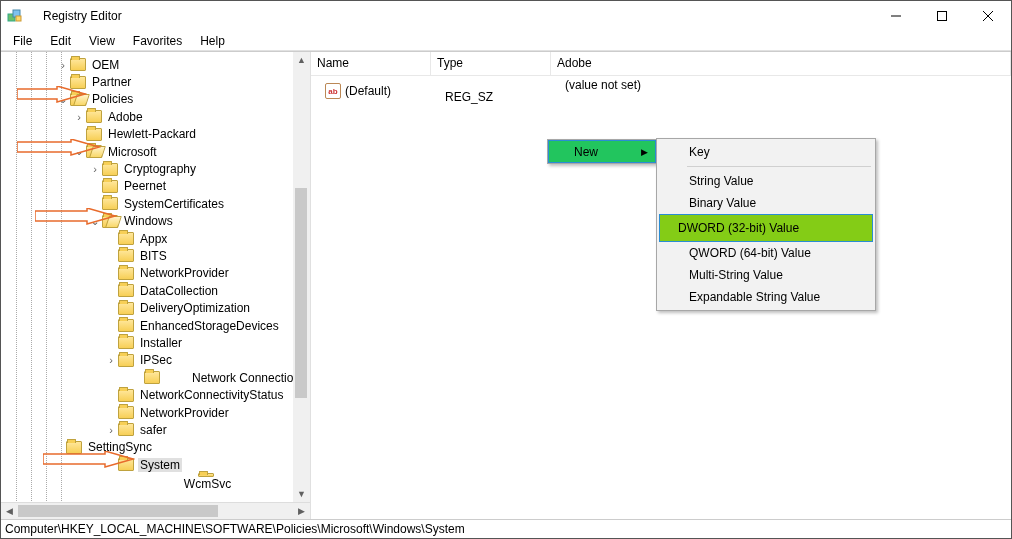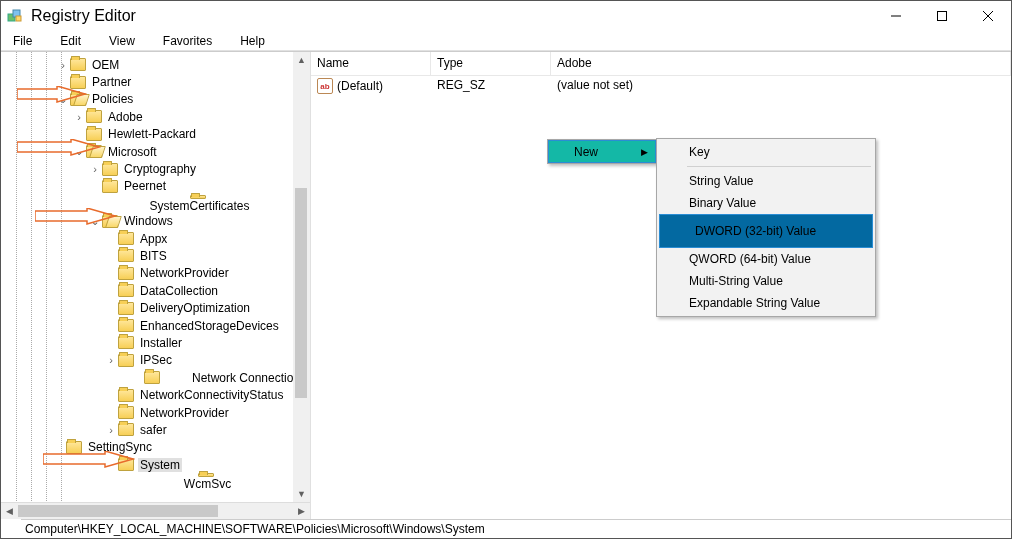--- a/index.html
+++ b/index.html
@@ -1,21 +1,21 @@
 <!DOCTYPE html>
 <html><head>
 <meta charset="utf-8">
 <style>
   * { box-sizing: border-box; font-family: "Segoe UI", Tahoma, sans-serif; }
   body { margin: 0; background: #fff; width: 1012px; height: 539px; overflow: hidden; position: relative; border:1px solid #555;}
   .titlebar { height: 30px; display: flex; align-items: center; padding-left: 6px; }
-  .titlebar .title { font-size: 16px; margin-left: 8px; }
+  .titlebar .title { font-size: 12px; margin-left: 20px; }
   .wincontrols { margin-left: auto; display: flex; }
   .wincontrols div { width: 46px; height: 30px; display: flex; align-items: center; justify-content: center; font-size: 14px; }
-  .menubar { height: 20px; display: flex; align-items: center; padding-left: 4px; gap: 12px; font-size: 12px; border-bottom:1px solid #e1e1e1;}
+  .menubar { height: 20px; display: flex; align-items: center; padding-left: 4px; gap: 2px; font-size: 12px; border-bottom:1px solid #e1e1e1;}
   .menubar div { padding: 3px 8px; }
   .content { display: flex; height: 468px; border-top: 1px solid #ccc; position:relative;}
   .treepanel { width: 310px; border-right: 1px solid #e0e0e0; position: relative; overflow: hidden;}
   .tree { padding: 4px 0 0 0; font-size: 12px; position:relative;}
   .treerow { display: flex; align-items: center; height: 17.4px; white-space: nowrap; cursor:default;}
   .treerow .expand { width: 12px; text-align:center; color:#666; font-size:11px; margin-right:1px;}
   .treerow .folder { width:16px; height:13px; position:relative; margin-right:4px;}
   .folder-closed { background:linear-gradient(#ffe79c,#f7cf56); border:1px solid #bfa23e; border-radius:1px;}
   .folder-closed::before{content:"";position:absolute;top:-3px;left:0;width:7px;height:3px;background:#f7cf56;border:1px solid #bfa23e; border-bottom:none; border-radius:1px 1px 0 0;}
   .folder-open { background:linear-gradient(#ffe79c,#f7cf56); border:1px solid #bfa23e; border-radius:1px;}
@@ -30,31 +30,31 @@
   .strack{flex:1;position:relative;}
   .sthumb{position:absolute;left:0;top:2px;height:12px;width:200px;background:#c9c9c9;}
   .vscrollbar{position:absolute;right:0;top:0;bottom:17px;width:17px;background:#f0f0f0;display:flex;flex-direction:column;}
   .vtrack{flex:1;position:relative;}
   .vthumb{position:absolute;left:2px;top:120px;width:12px;height:210px;background:#c9c9c9;}
   .listpanel { flex: 1; position: relative;}
   .listhead { display: flex; height: 24px; border-bottom: 1px solid #e8e8e8; font-size: 12px;}
   .col { padding: 4px 8px 4px 6px; border-right: 1px solid #e8e8e8;}
   .col.name{width:120px;} .col.type{width:120px;} .col.data{flex:1;}
   .listrow { display: flex; font-size: 12px; padding:1px 0;}
-  .cell{padding: 1px 6px;} .cell.name{width:120px; display:flex; align-items:center;} .cell.type{width:120px;} .cell.data{flex:1;}
+  .cell{padding: 1px 6px;} .cell.name{width:120px; display:flex; align-items:center;margin-left:8px;} .cell.type{width:120px;margin-top:12px;} .cell.data{flex:1;}
   .valicon{width:16px;height:16px;border:1px solid #b85; background:#fff; display:inline-flex;align-items:center;justify-content:center;font-size:8px;font-weight:bold;color:#c33;margin-right:4px;border-radius:2px;}
-  .statusbar { height: 20px; border-top: 1px solid #ccc; font-size: 12px; padding: 2px 4px; margin-left: 20px;}
+  .statusbar { height: 20px; border-top: 1px solid #ccc; font-size: 12px; padding: 2px 4px;}
   
   .ctxmenu{position:absolute;left:236px;top:87px;width:110px;background:#f2f2f2;border:1px solid #a7a7a7;box-shadow:2px 2px 3px rgba(0,0,0,0.25);font-size:12px;}
   .ctxitem{height:23px;display:flex;align-items:center;padding:0 8px 0 26px;position:relative;}
-  .ctxitem.hi{background:#14b8a6;border:1px solid #2a8dd4;height:23px;padding:0 7px 0 25px;}
+  .ctxitem.hi{background:#22c55e;border:1px solid #2a8dd4;height:23px;padding:0 7px 0 25px;}
   .ctxitem .arr{margin-left:auto;font-size:9px;}
   .submenu{position:absolute;left:345px;top:86px;width:220px;background:#f2f2f2;border:1px solid #a7a7a7;box-shadow:2px 2px 3px rgba(0,0,0,0.25);font-size:12px;padding:2px;}
   .subitem{height:22px;display:flex;align-items:center;padding:0 8px 0 30px;}
-  .subitem.hi{background:#0369a1;border:1px solid #2a8dd4;height:34px;padding:0 7px 0 35px;}
+  .subitem.hi{background:#84cc16;border:1px solid #2a8dd4;height:28px;padding:0 7px 0 18px;}
   .subsep{height:1px;background:#d0d0d0;margin:3px 2px 3px 28px;}
   
   .arrow-annot{position:absolute;pointer-events:none;}
   .arrow-annot svg{display:block;}
   .regicon{width:16px;height:16px;display:inline-block;}
 </style>
 </head>
 <body>
 
 <div class="titlebar">
@@ -136,21 +136,21 @@
         <div class="treerow" style="padding-left: 88px;">
           <span class="expand">›</span>
           <span class="folder folder-closed"></span>
           <span class="label">Cryptography</span>
         </div>
         <div class="treerow" style="padding-left: 88px;">
           <span class="expand"></span>
           <span class="folder folder-closed"></span>
           <span class="label">Peernet</span>
         </div>
-        <div class="treerow" style="padding-left: 88px; flex-direction: column;">
+        <div class="treerow" style="padding-left: 88px;">
           <span class="expand"></span>
           <span class="folder folder-closed"></span>
           <span class="label">SystemCertificates</span>
         </div>
         <div class="treerow" style="padding-left: 88px;">
           <span class="expand">⌄</span>
           <span class="folder folder-open"></span>
           <span class="label">Windows</span>
         </div>
         <div class="treerow" style="padding-left: 104px;">

